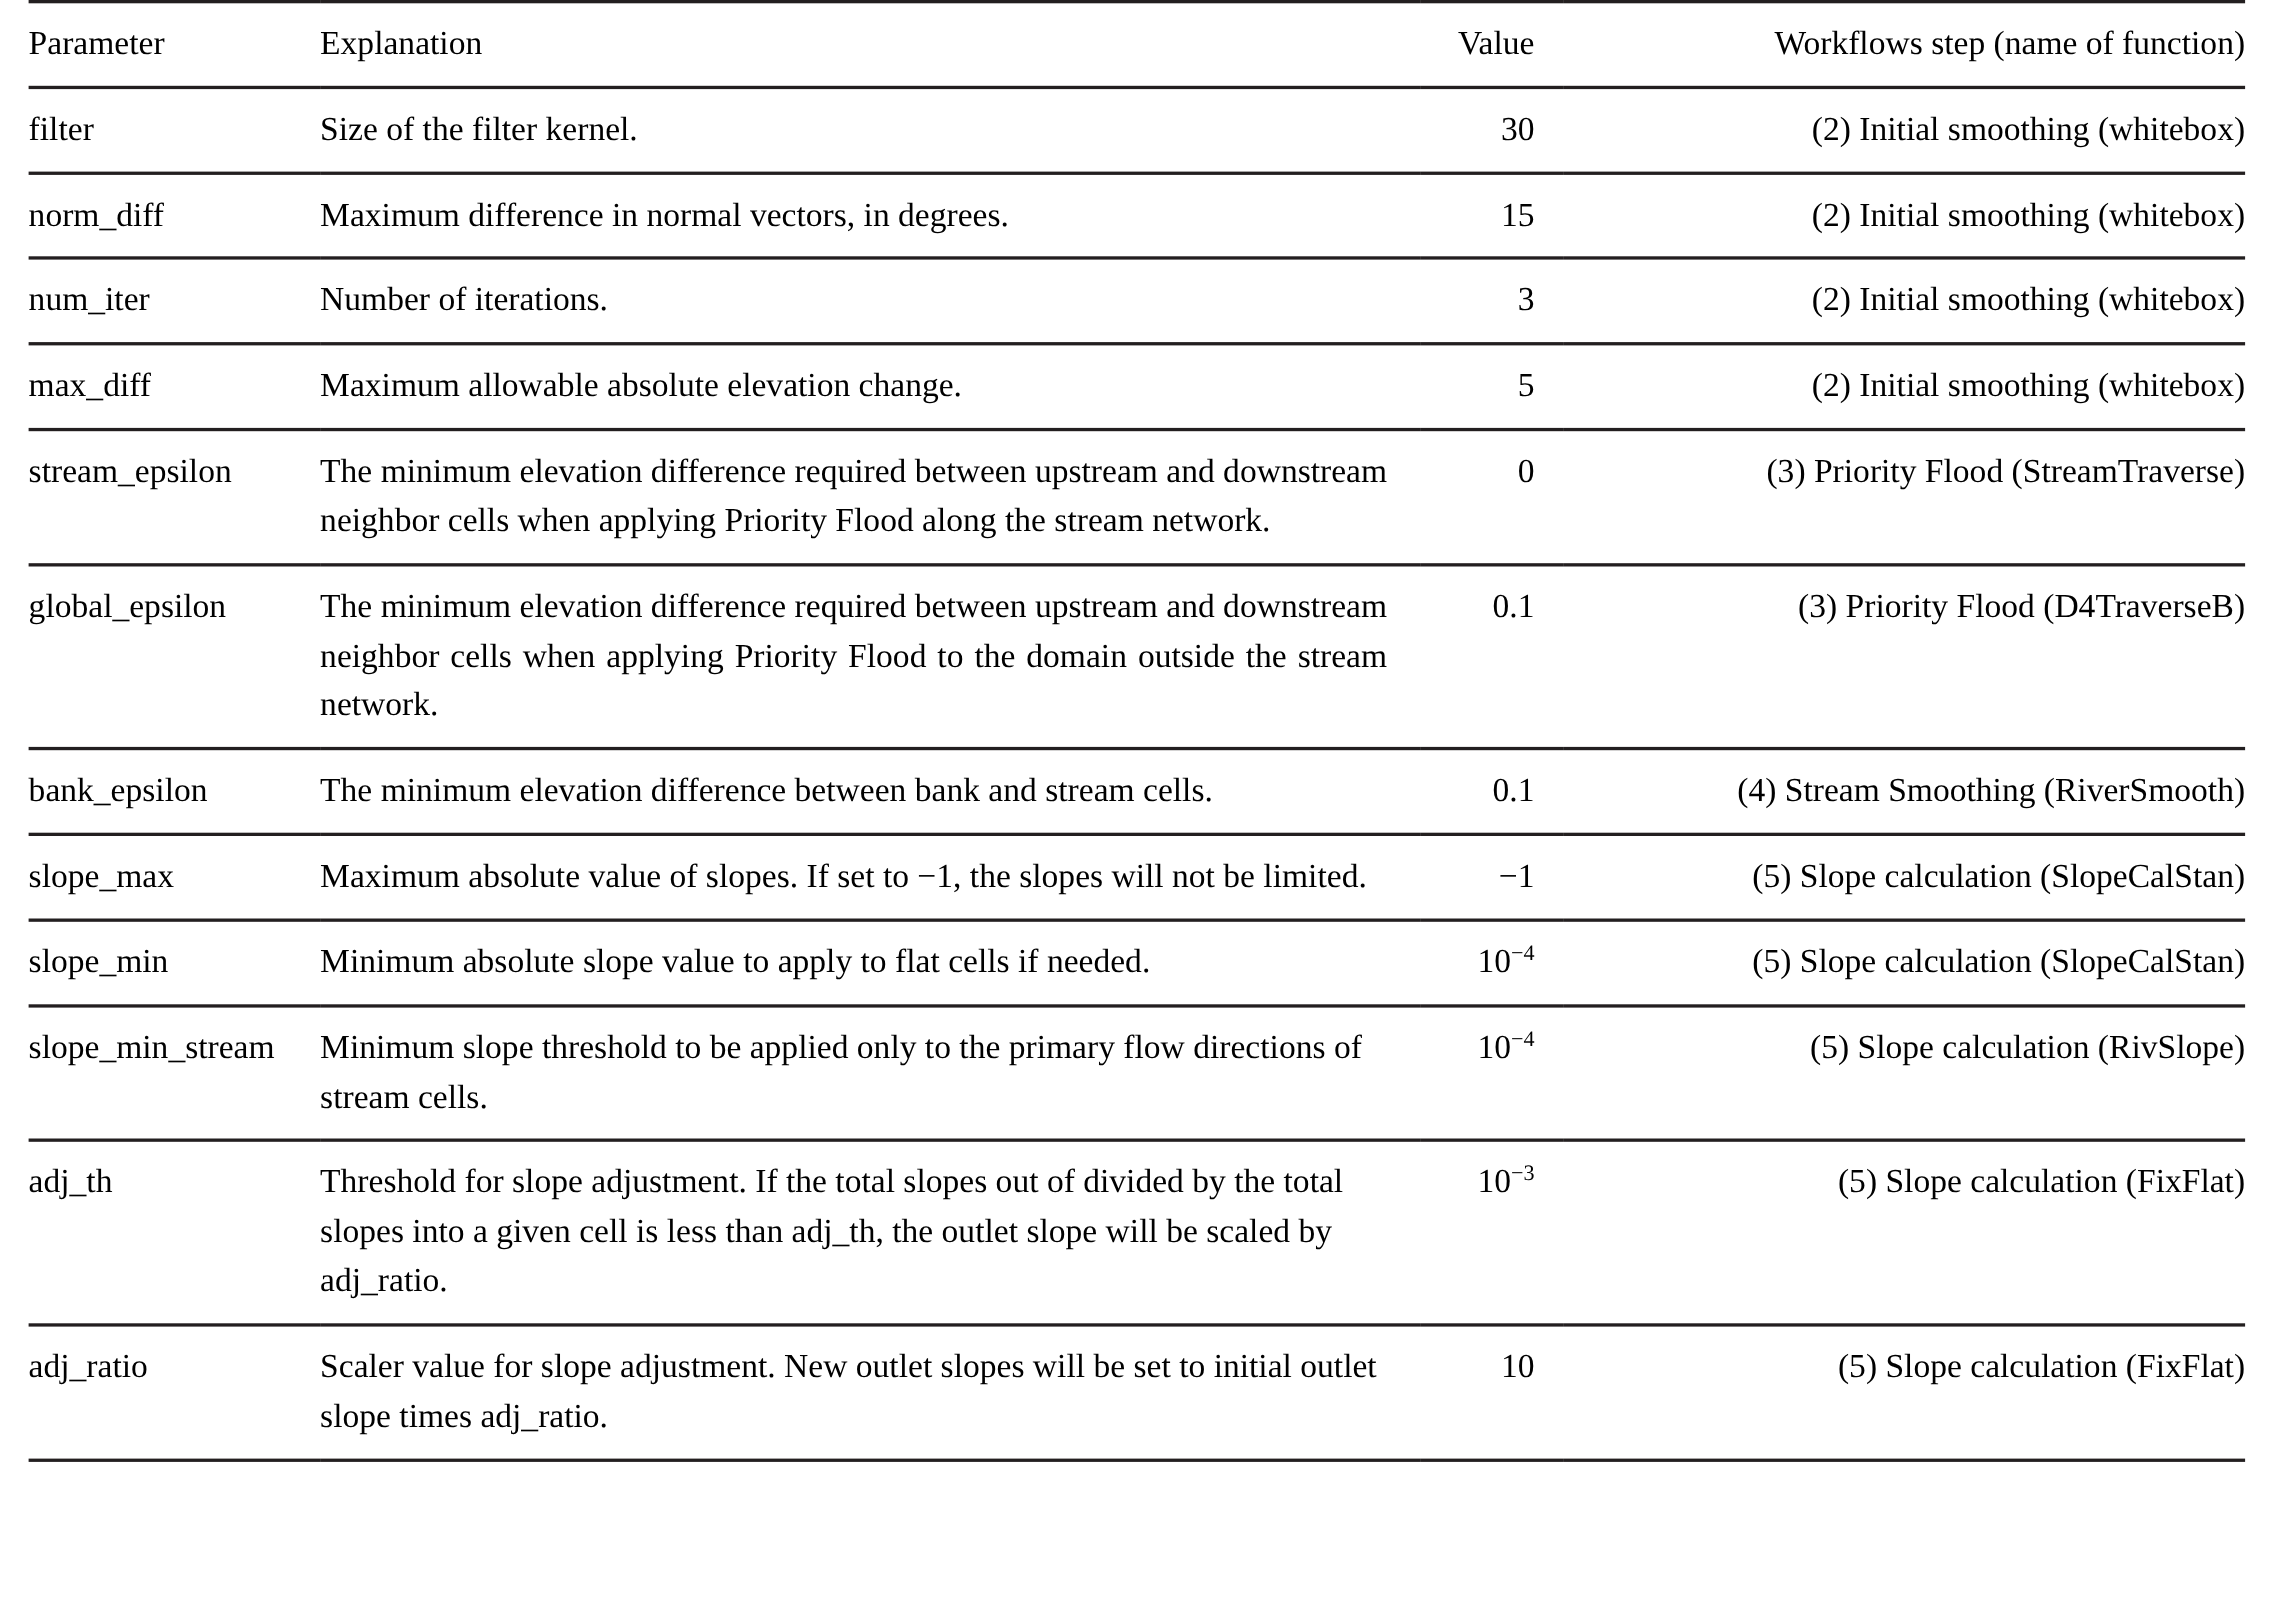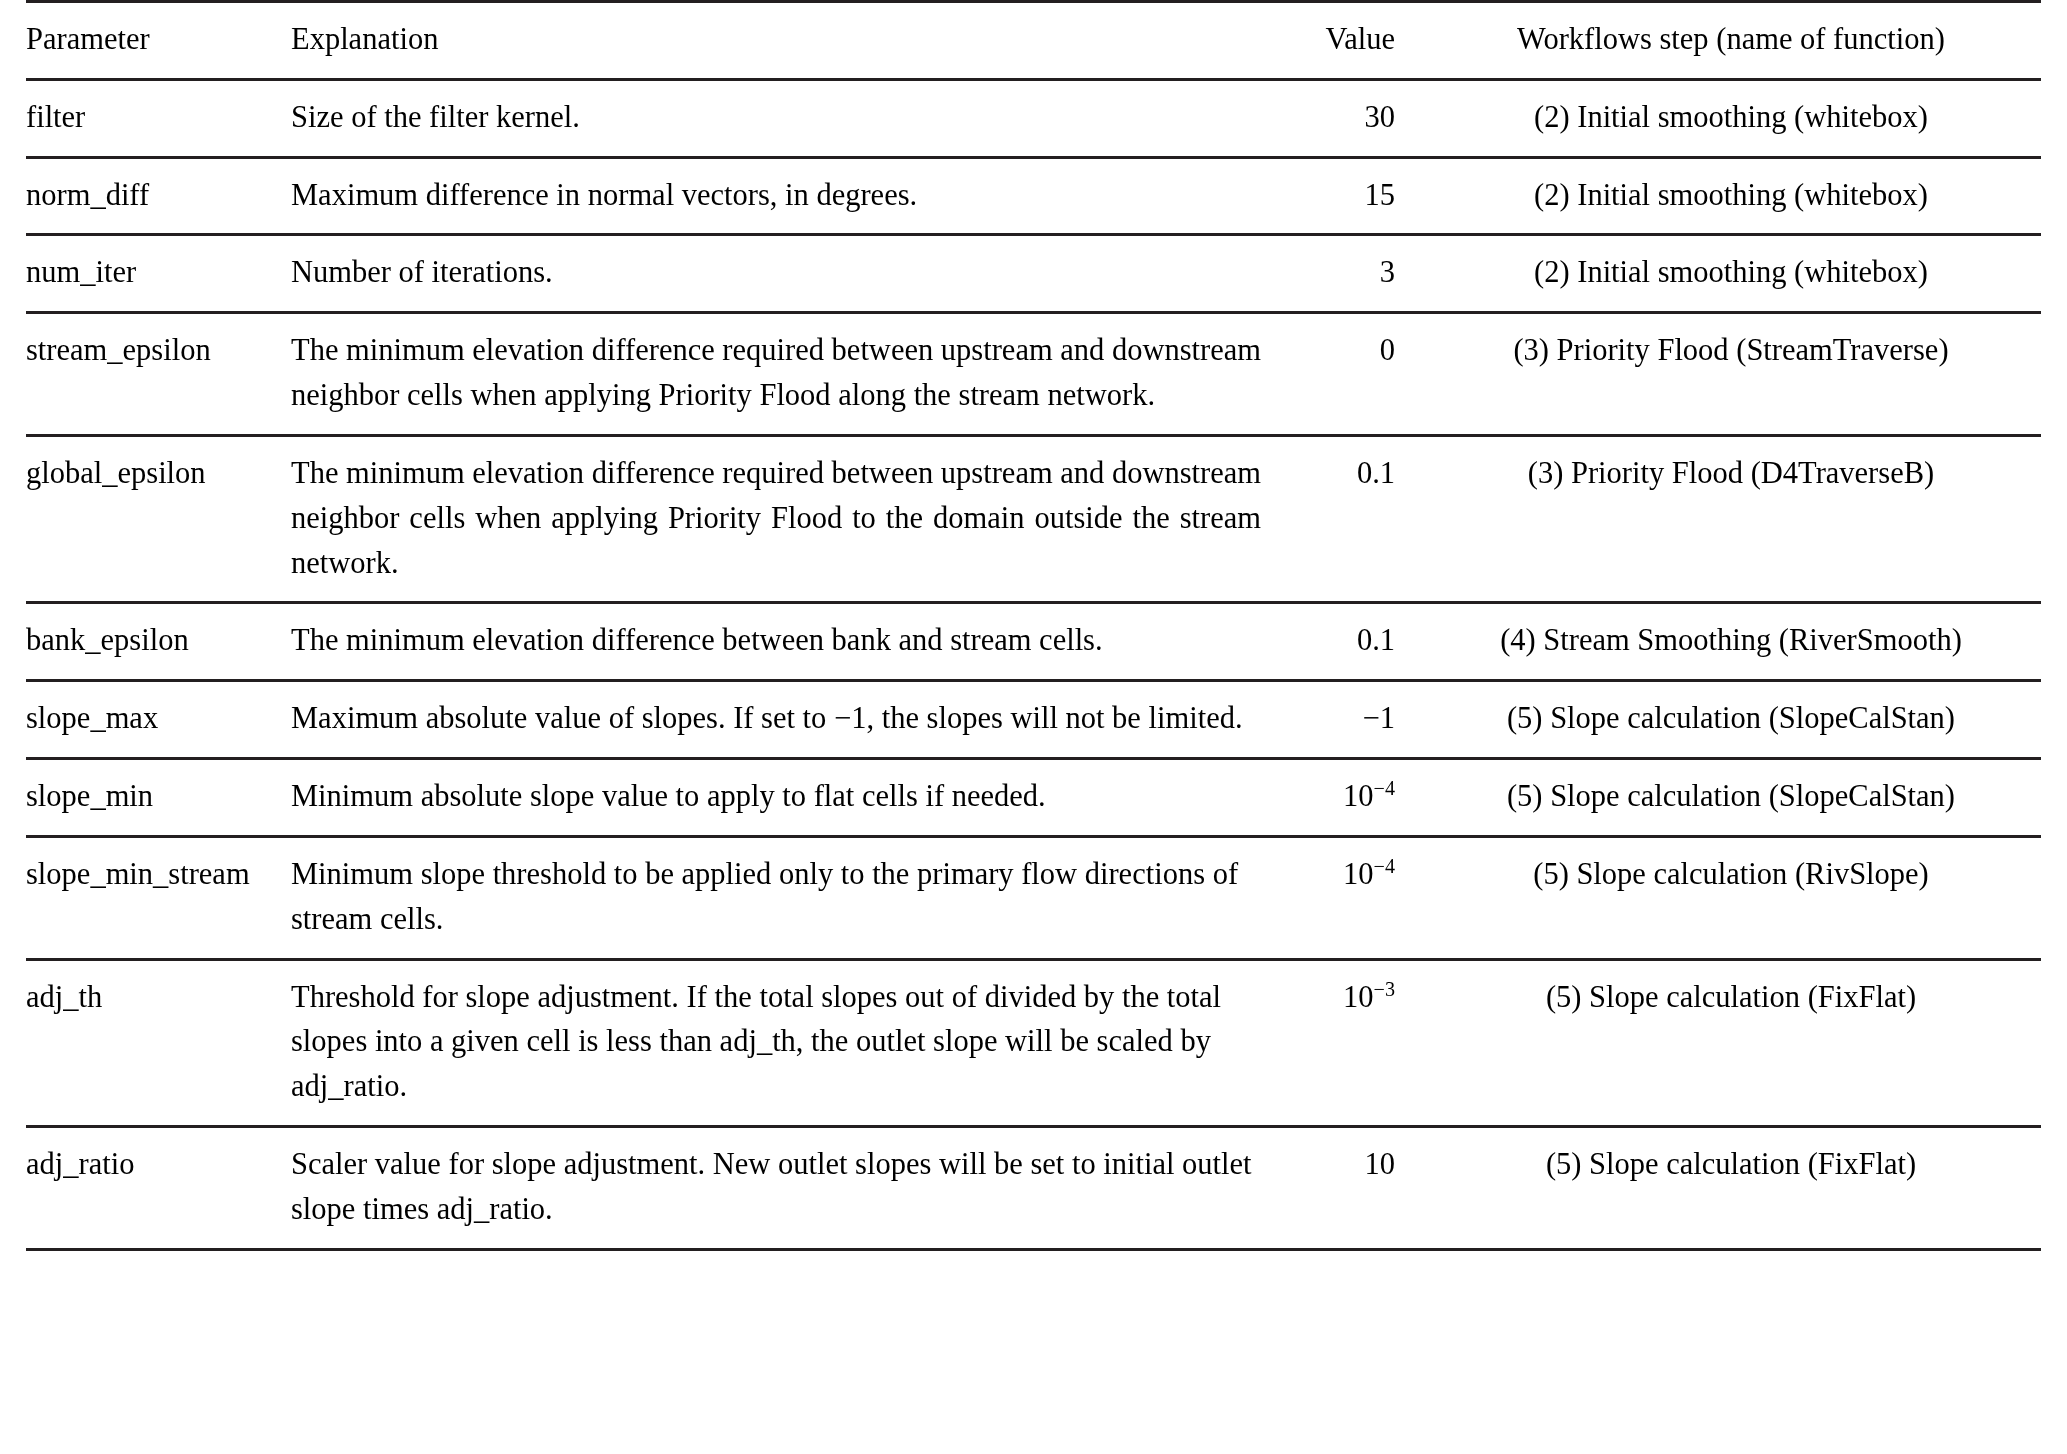--- a/index.html
+++ b/index.html
@@ -47,21 +47,21 @@
 
   th, td {
     padding: 14px 0 16px 0;
     vertical-align: top;
     font-weight: normal;
   }
 
   th.col-param, td.col-param { text-align: left; padding-right: 16px; }
   th.col-expl,  td.col-expl  { text-align: left; padding-right: 30px; margin-left: 28px; }
   th.col-value, td.col-value { text-align: right; padding-right: 26px; white-space: nowrap; }
-  th.col-flow,  td.col-flow  { text-align: center; white-space: nowrap; }
+  th.col-flow,  td.col-flow  { text-align: right; white-space: nowrap; }
 
   td.col-expl.justify { text-align: justify; text-justify: inter-word; }
 
   .sup {
     font-size: 0.66em;
     vertical-align: super;
     line-height: 0;
   }
   .mono-val { white-space: nowrap; }
 </style>
@@ -94,20 +94,26 @@
         <tr class="body-row">
           <td class="col-param">norm_diff</td>
           <td class="col-expl">Maximum difference in normal vectors, in degrees.</td>
           <td class="col-value">15</td>
           <td class="col-flow">(2) Initial smoothing (whitebox)</td>
         </tr>
         <tr class="body-row">
           <td class="col-param">num_iter</td>
           <td class="col-expl">Number of iterations.</td>
           <td class="col-value">3</td>
+          <td class="col-flow">(2) Initial smoothing (whitebox)</td>
+        </tr>
+        <tr class="body-row">
+          <td class="col-param">max_diff</td>
+          <td class="col-expl">Maximum allowable absolute elevation change.</td>
+          <td class="col-value">5</td>
           <td class="col-flow">(2) Initial smoothing (whitebox)</td>
         </tr>
         <tr class="body-row">
           <td class="col-param">stream_epsilon</td>
           <td class="col-expl justify">The minimum elevation difference required between upstream and downstream neighbor cells when applying Priority Flood along the stream network.</td>
           <td class="col-value">0</td>
           <td class="col-flow">(3) Priority Flood (StreamTraverse)</td>
         </tr>
         <tr class="body-row">
           <td class="col-param">global_epsilon</td>

